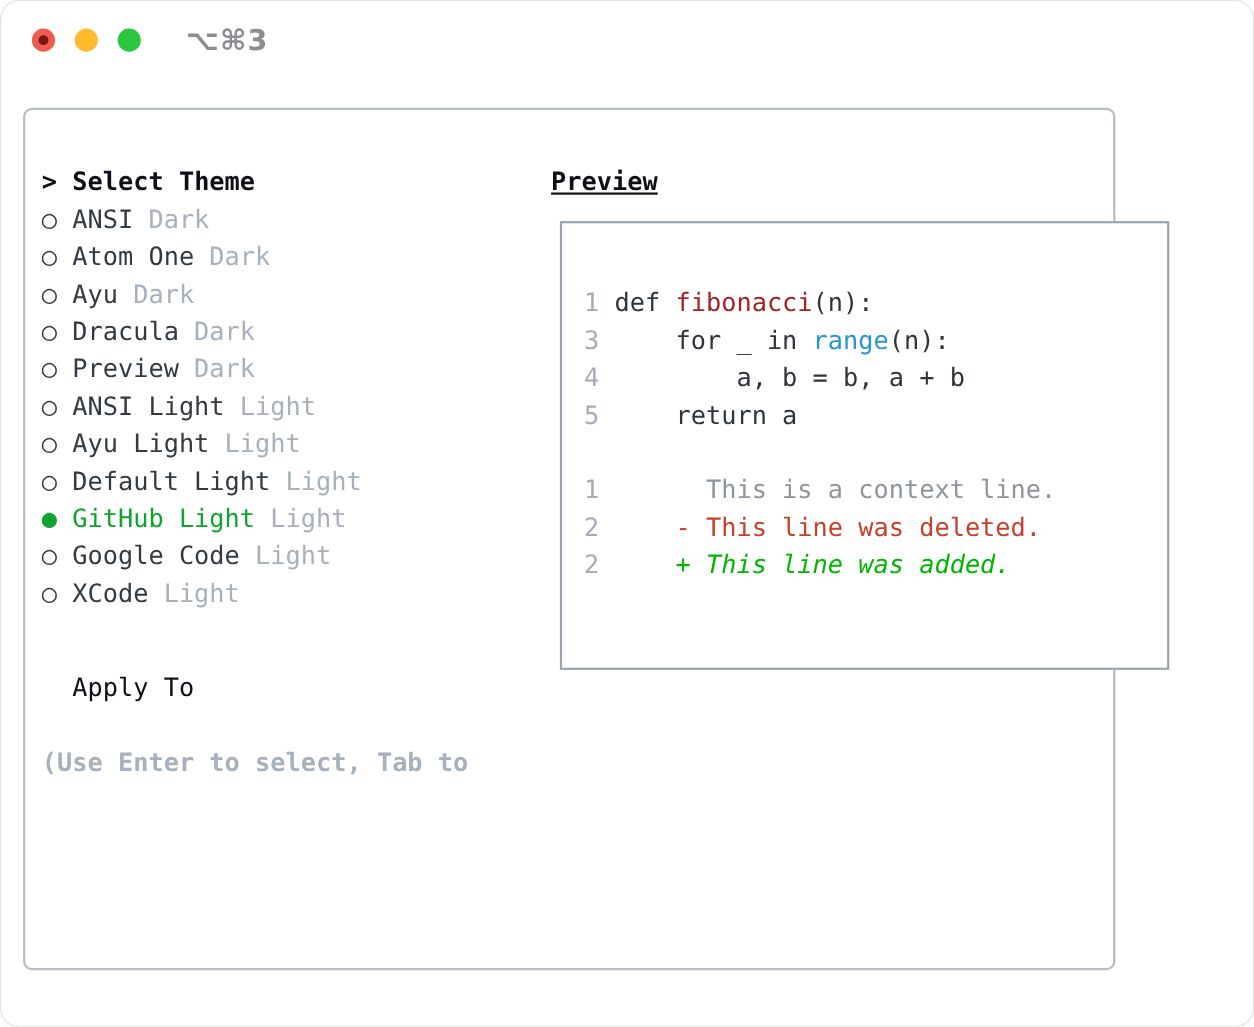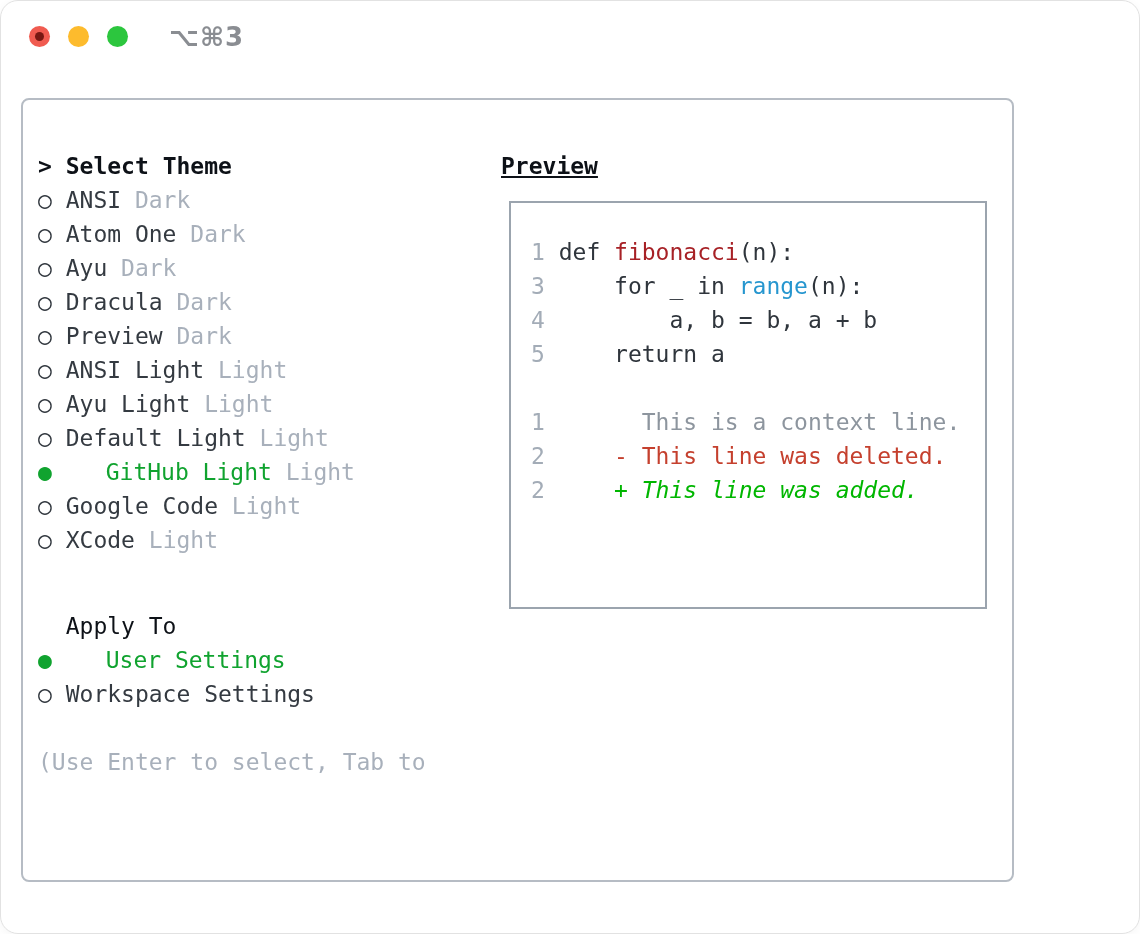--- a/index.html
+++ b/index.html
@@ -50,29 +50,29 @@
   }
   .row{height:34px;line-height:34px;font-size:23px;white-space:pre;}
   
   .left-col{position:absolute;left:15px;top:49px;color:var(--c-item_text);}
   .hdr-prefix,.hdr{font-weight:700;color:var(--c-header_black);}
   .preview-label{font-weight:700;color:var(--c-header_black);text-decoration:underline;}
   .applyto-header{padding-left:2ch;color:var(--c-header_black);margin-top:18px;}
   .radio{display:inline-block;width:2ch;color:var(--c-item_text);}
   .radio.sel{color:var(--c-selected_green);}
   .tname{color:var(--c-item_text);}
-  .tname.sel{color:var(--c-selected_green);margin-left:40px;}
+  .tname.sel{color:var(--c-selected_green);}
   .tsuffix{color:var(--c-muted);margin-left:1ch;}
-  .hint .row{color:var(--c-muted);}
+  .hint .row{color:var(--c-muted);font-weight:bold;}
   
   .preview-label{position:absolute;left:478px;top:49px;}
   .preview-box{
-    position:absolute;left:486px;top:101px;width:478px;height:408px;
+    position:absolute;left:486px;top:101px;width:554px;height:408px;
     border:2px solid var(--c-preview_border);background:#fff;
-    padding:32px 0 0 20px;overflow:hidden;
+    padding:56px 0 0 20px;overflow:hidden;
   }
   .crow{height:34px;line-height:34px;font-size:23px;white-space:pre;}
   .ln{display:inline-block;width:2ch;color:var(--c-line_number_gray);}
   .tok.k{color:var(--c-code_text);}
   .tok.fn{color:var(--c-function_red);}
   .tok.num{color:var(--c-number_teal);}
   .tok.builtin{color:var(--c-builtin_blue);}
   .tok.ctx{color:var(--c-context_gray);}
   .tok.del{color:var(--c-deleted_red);}
   .tok.add{color:var(--c-added_green);font-style:italic;}
@@ -107,24 +107,20 @@
           <div class="row"><span class="radio">○</span><span class="tname">Default Light</span><span class="tsuffix">Light</span></div>
           <div class="row"><span class="radio sel">●</span><span class="tname sel">GitHub Light</span><span class="tsuffix">Light</span></div>
           <div class="row"><span class="radio">○</span><span class="tname">Google Code</span><span class="tsuffix">Light</span></div>
           <div class="row"><span class="radio">○</span><span class="tname">XCode</span><span class="tsuffix">Light</span></div>
         </div>
 
       <div class="row"></div>
 
       <div class="row applyto-header"><span>Apply To</span></div>
 
-      <div id="apply-list">
-          <div class="row"><span class="radio sel">●</span><span class="tname sel">User Settings</span></div>
-          <div class="row"><span class="radio">○</span><span class="tname">Workspace Settings</span></div>
-        </div>
 
       <div class="row"></div>
 
       <div class="hint">
         <div class="row">(Use Enter to select, Tab to</div>
       </div>
     </div>
 
     <div class="row preview-label">Preview</div>
 

